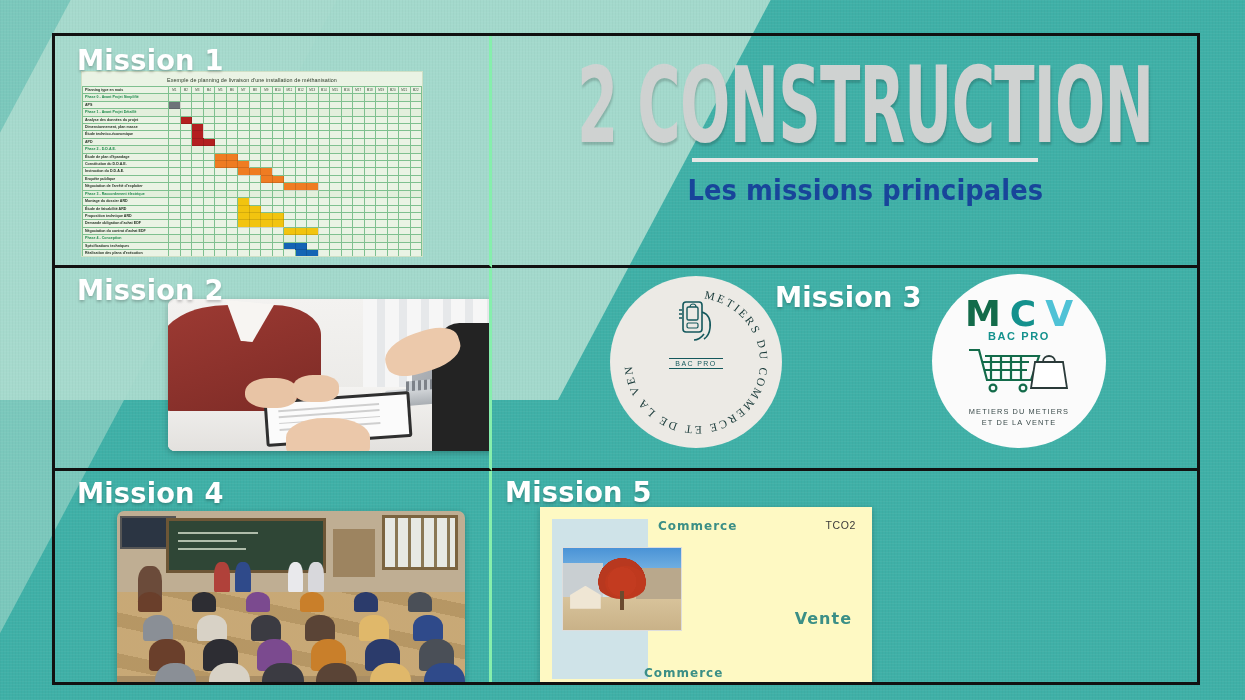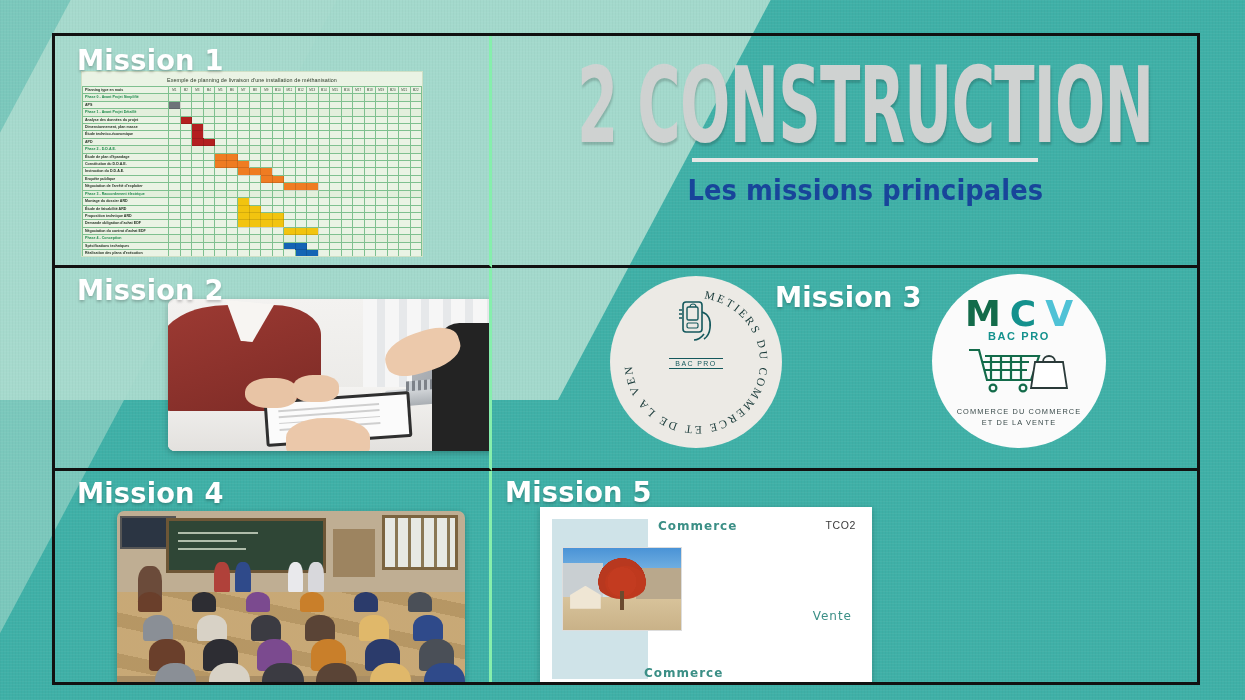--- a/index.html
+++ b/index.html
@@ -240,21 +240,21 @@
   .mcv-c { color:#14918d; }
   .mcv-v { color:#4fc2d6; }
   .bacpro2 { font-family:"Liberation Sans", sans-serif; font-weight:700; font-size:11px; color:#14918d; letter-spacing:1.6px; margin-top:-2px; }
   .cart-wrap { margin-top:2px; }
   .logo2-foot { font-family:"Liberation Sans", sans-serif; font-size:7.4px; color:#3a4a4a; letter-spacing:1.1px; text-align:center; line-height:1.45; margin-top:5px; }
 
   
   .slide {
     position: absolute;
     left: 48px; top: 36px; width: 332px; height: 185px;
-    background: #ffffff;
+    background: #fef9c3;
     box-shadow: 0 2px 6px rgba(0,0,0,.22);
     overflow: hidden;
   }
   .slide .bluebox { position:absolute; left:12px; top:12px; width:96px; height:160px; background:#cfe3e8; }
   .slide .sphoto { position:absolute; left:22px; top:40px; width:120px; height:84px; overflow:hidden; border:1px solid #ddd; }
   .sp-sky { position:absolute; left:0; top:0; width:100%; height:44%; background:linear-gradient(180deg,#4a93d6,#8cc3e8); }
   .sp-ground { position:absolute; left:0; bottom:0; width:100%; height:40%; background:linear-gradient(180deg,#d8c39b,#c9b288); }
   .sp-bld { position:absolute; left:0; top:18%; width:34%; height:42%; background:#c9cfd2; }
   .sp-bld2 { position:absolute; right:0; top:24%; width:38%; height:38%; background:#b9a88c; }
   .sp-tree { position:absolute; left:26%; top:10%; width:48%; height:52%;
@@ -263,21 +263,21 @@
   .sp-trunk { position:absolute; left:48%; top:52%; width:4%; height:24%; background:#6b4a2e; }
   .sp-gaz { position:absolute; left:6%; top:46%; width:26%; height:28%; background:#efe6d4; clip-path:polygon(50% 0,100% 40%,100% 100%,0 100%,0 40%); }
 
   .slide .s-commerce { position:absolute; left:118px; top:12px;
       font-family:"DejaVu Sans", sans-serif; font-weight:700; font-size:12px; color:#3b8f86; letter-spacing:1px; }
   .slide .s-tco2 { position:absolute; right:16px; top:12px;
       font-family:"Liberation Sans", sans-serif; font-size:10.5px; color:#3a3a3a; letter-spacing:.6px; }
   .slide .s-main { position:absolute; left:146px; top:80px;
       font-family:"Liberation Sans", sans-serif; font-size:14.5px; color:#6f8f92; letter-spacing:.3px; }
   .slide .s-vente { position:absolute; right:20px; top:102px;
-      font-family:"DejaVu Sans", sans-serif; font-weight:400; font-size:12px; color:#3b8f86; letter-spacing:1px; }
+      font-family:"DejaVu Sans", sans-serif; font-weight:700; font-size:16px; color:#3b8f86; letter-spacing:1px; }
   .slide .s-accueil { position:absolute; left:104px; bottom:12px;
       font-family:"DejaVu Sans", sans-serif; font-weight:700; font-size:12px; color:#3b8f86; letter-spacing:1px; }
   .slide .s-logo { position:absolute; right:18px; bottom:8px; display:flex; align-items:center; gap:5px; }
   .s-logo .mark { width:34px; height:34px; position:relative; }
   .s-logo .txt1 { font-family:"DejaVu Sans", sans-serif; font-weight:700; font-size:14px; color:#0b0b0b; line-height:1.02; letter-spacing:-.3px; }
   .s-logo .txt2 { font-family:"Liberation Sans", sans-serif; font-weight:700; font-size:5.6px; color:#0b0b0b; letter-spacing:.5px; }
 </style>
 </head>
 <body>
 
@@ -980,21 +980,21 @@
             <circle cx="28" cy="44" r="3.4"></circle>
             <circle cx="58" cy="44" r="3.4"></circle>
           </g>
           <g fill="#ffffff" stroke="#2b3b3a" stroke-width="1.8">
             <path d="M70 18 h28 l4 26 h-36 z"></path>
             <path d="M78 18 c0 -8 12 -8 12 0" fill="none"></path>
           </g>
         </svg>
       </div>
       <div class="logo2-foot">
-        <div>COMMERCE DU COMMERCE</div>
+        <div>METIERS DU METIERS</div>
         <div>ET DE LA VENTE</div>
       </div>
     </div>
   </div>
 
   <div class="cell last-row">
     <div class="mission-label lbl-m4">Mission 4</div>
     <div class="photo photo-m4">
       <div class="class">
         <div class="desks"></div>

